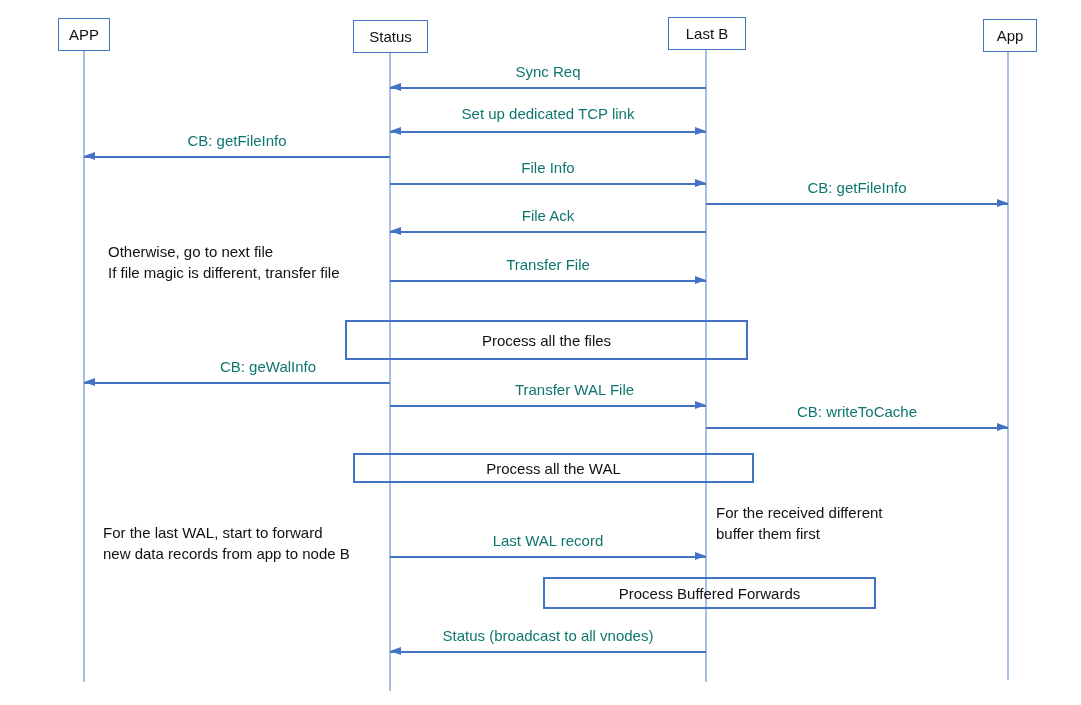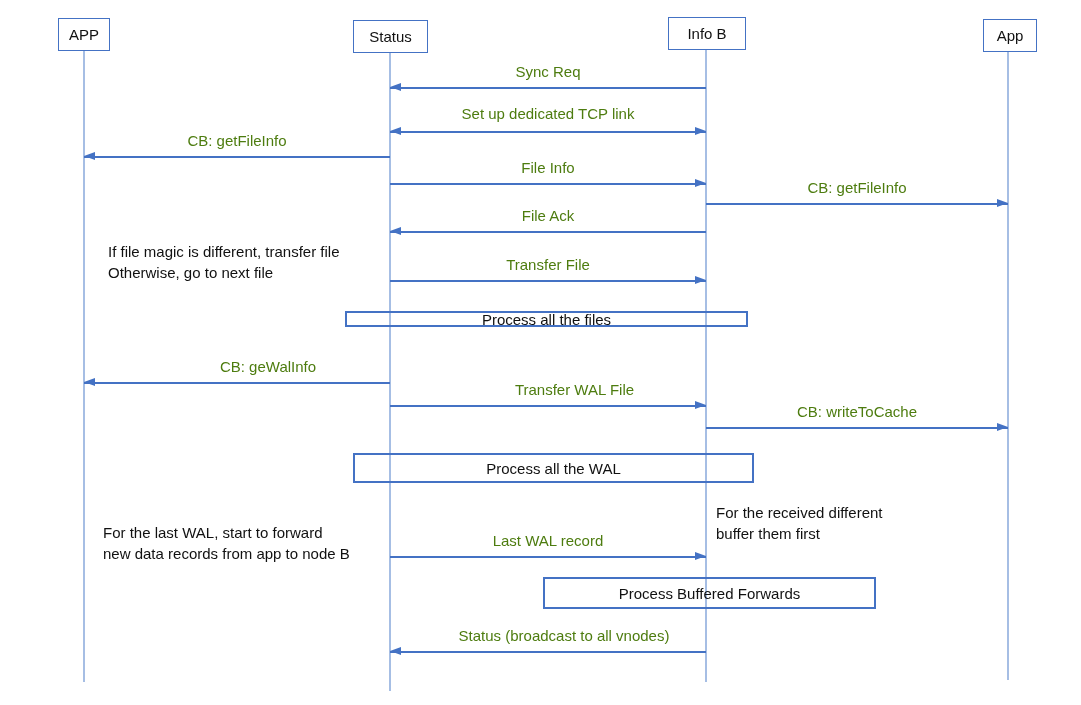--- a/index.html
+++ b/index.html
@@ -8,21 +8,21 @@
     font-family:"Liberation Sans",sans-serif;overflow:hidden;
   }
   .actor-box{
     position:absolute;box-sizing:border-box;background:#ffffff;
     border:1.6px solid #4472C4;display:flex;align-items:center;justify-content:center;
     font-size:15px;color:#111;z-index:5;
   }
   .lifeline{position:absolute;width:1.6px;background:#A6BEE4;z-index:1;}
   .msg-line{position:absolute;height:1.4px;background:#4472C4;z-index:2;}
   .msg-label{
-    position:absolute;text-align:center;font-size:15px;color:#4d7c0f;
+    position:absolute;text-align:center;font-size:15px;color:#0f766e;
     height:21px;line-height:21px;z-index:3;white-space:nowrap;
   }
   .head{position:absolute;width:0;height:0;z-index:3;}
   .head-left{border-top:4.5px solid transparent;border-bottom:4.5px solid transparent;border-right:11px solid #4472C4;}
   .head-right{border-top:4.5px solid transparent;border-bottom:4.5px solid transparent;border-left:11px solid #4472C4;}
   .proc-box{
     position:absolute;box-sizing:border-box;border:2.2px solid #4472C4;background:transparent;
     display:flex;align-items:center;justify-content:center;font-size:15px;color:#111;z-index:4;
   }
   .note{position:absolute;font-size:15px;color:#111;line-height:21px;z-index:3;white-space:nowrap;}
@@ -67,37 +67,37 @@
       <div class="head head-right" style="left: 695px; top: 401px;"></div>
       <div class="msg-label" style="left: 390px; top: 379px; width: 369px;">Transfer WAL File</div>
       <div class="msg-line" style="left: 706px; top: 427.3px; width: 302px;"></div>
       <div class="head head-right" style="left: 997px; top: 423px;"></div>
       <div class="msg-label" style="left: 706px; top: 401px; width: 302px;">CB: writeToCache</div>
       <div class="msg-line" style="left: 390px; top: 556.3px; width: 316px;"></div>
       <div class="head head-right" style="left: 695px; top: 552px;"></div>
       <div class="msg-label" style="left: 390px; top: 530px; width: 316px;">Last WAL record</div>
       <div class="msg-line" style="left: 390px; top: 651.3px; width: 316px;"></div>
       <div class="head head-left" style="left: 390px; top: 647px;"></div>
-      <div class="msg-label" style="left: 390px; top: 625px; width: 316px; padding-left: 16px;">Status (broadcast to all vnodes)</div>
+      <div class="msg-label" style="left: 390px; top: 625px; width: 316px;">Status (broadcast to all vnodes)</div>
     </div>
   <div id="boxes-layer">
-      <div class="proc-box" style="left: 345px; top: 311px; width: 403px; height: 16px;">Process all the files</div>
+      <div class="proc-box" style="left: 345px; top: 320px; width: 403px; height: 40px;">Process all the files</div>
       <div class="proc-box" style="left: 353px; top: 453px; width: 401px; height: 30px;">Process all the WAL</div>
       <div class="proc-box" style="left: 543px; top: 577px; width: 333px; height: 32px;">Process Buffered Forwards</div>
     </div>
   <div id="actors-layer">
       <div class="actor-box" style="left: 58px; top: 18px; width: 52px; height: 33px;">APP</div>
       <div class="actor-box" style="left: 353px; top: 20px; width: 75px; height: 33px;">Status</div>
-      <div class="actor-box" style="left: 668px; top: 17px; width: 78px; height: 33px;">Info B</div>
+      <div class="actor-box" style="left: 668px; top: 17px; width: 78px; height: 33px;">Last B</div>
       <div class="actor-box" style="left: 983px; top: 19px; width: 54px; height: 33px;">App</div>
     </div>
   <div id="notes-layer">
       <div class="note" style="left: 108px; top: 241px;">
+        <div>Otherwise, go to next file</div>
         <div>If file magic is different, transfer file</div>
-        <div>Otherwise, go to next file</div>
       </div>
       <div class="note" style="left: 103px; top: 501px; margin-top: 21px;">
         <div>For the last WAL, start to forward</div>
         <div>new data records from app to node B</div>
       </div>
       <div class="note" style="left: 716px; top: 502px;">
         <div>For the received different</div>
         <div>buffer them first</div>
       </div>
     </div>

